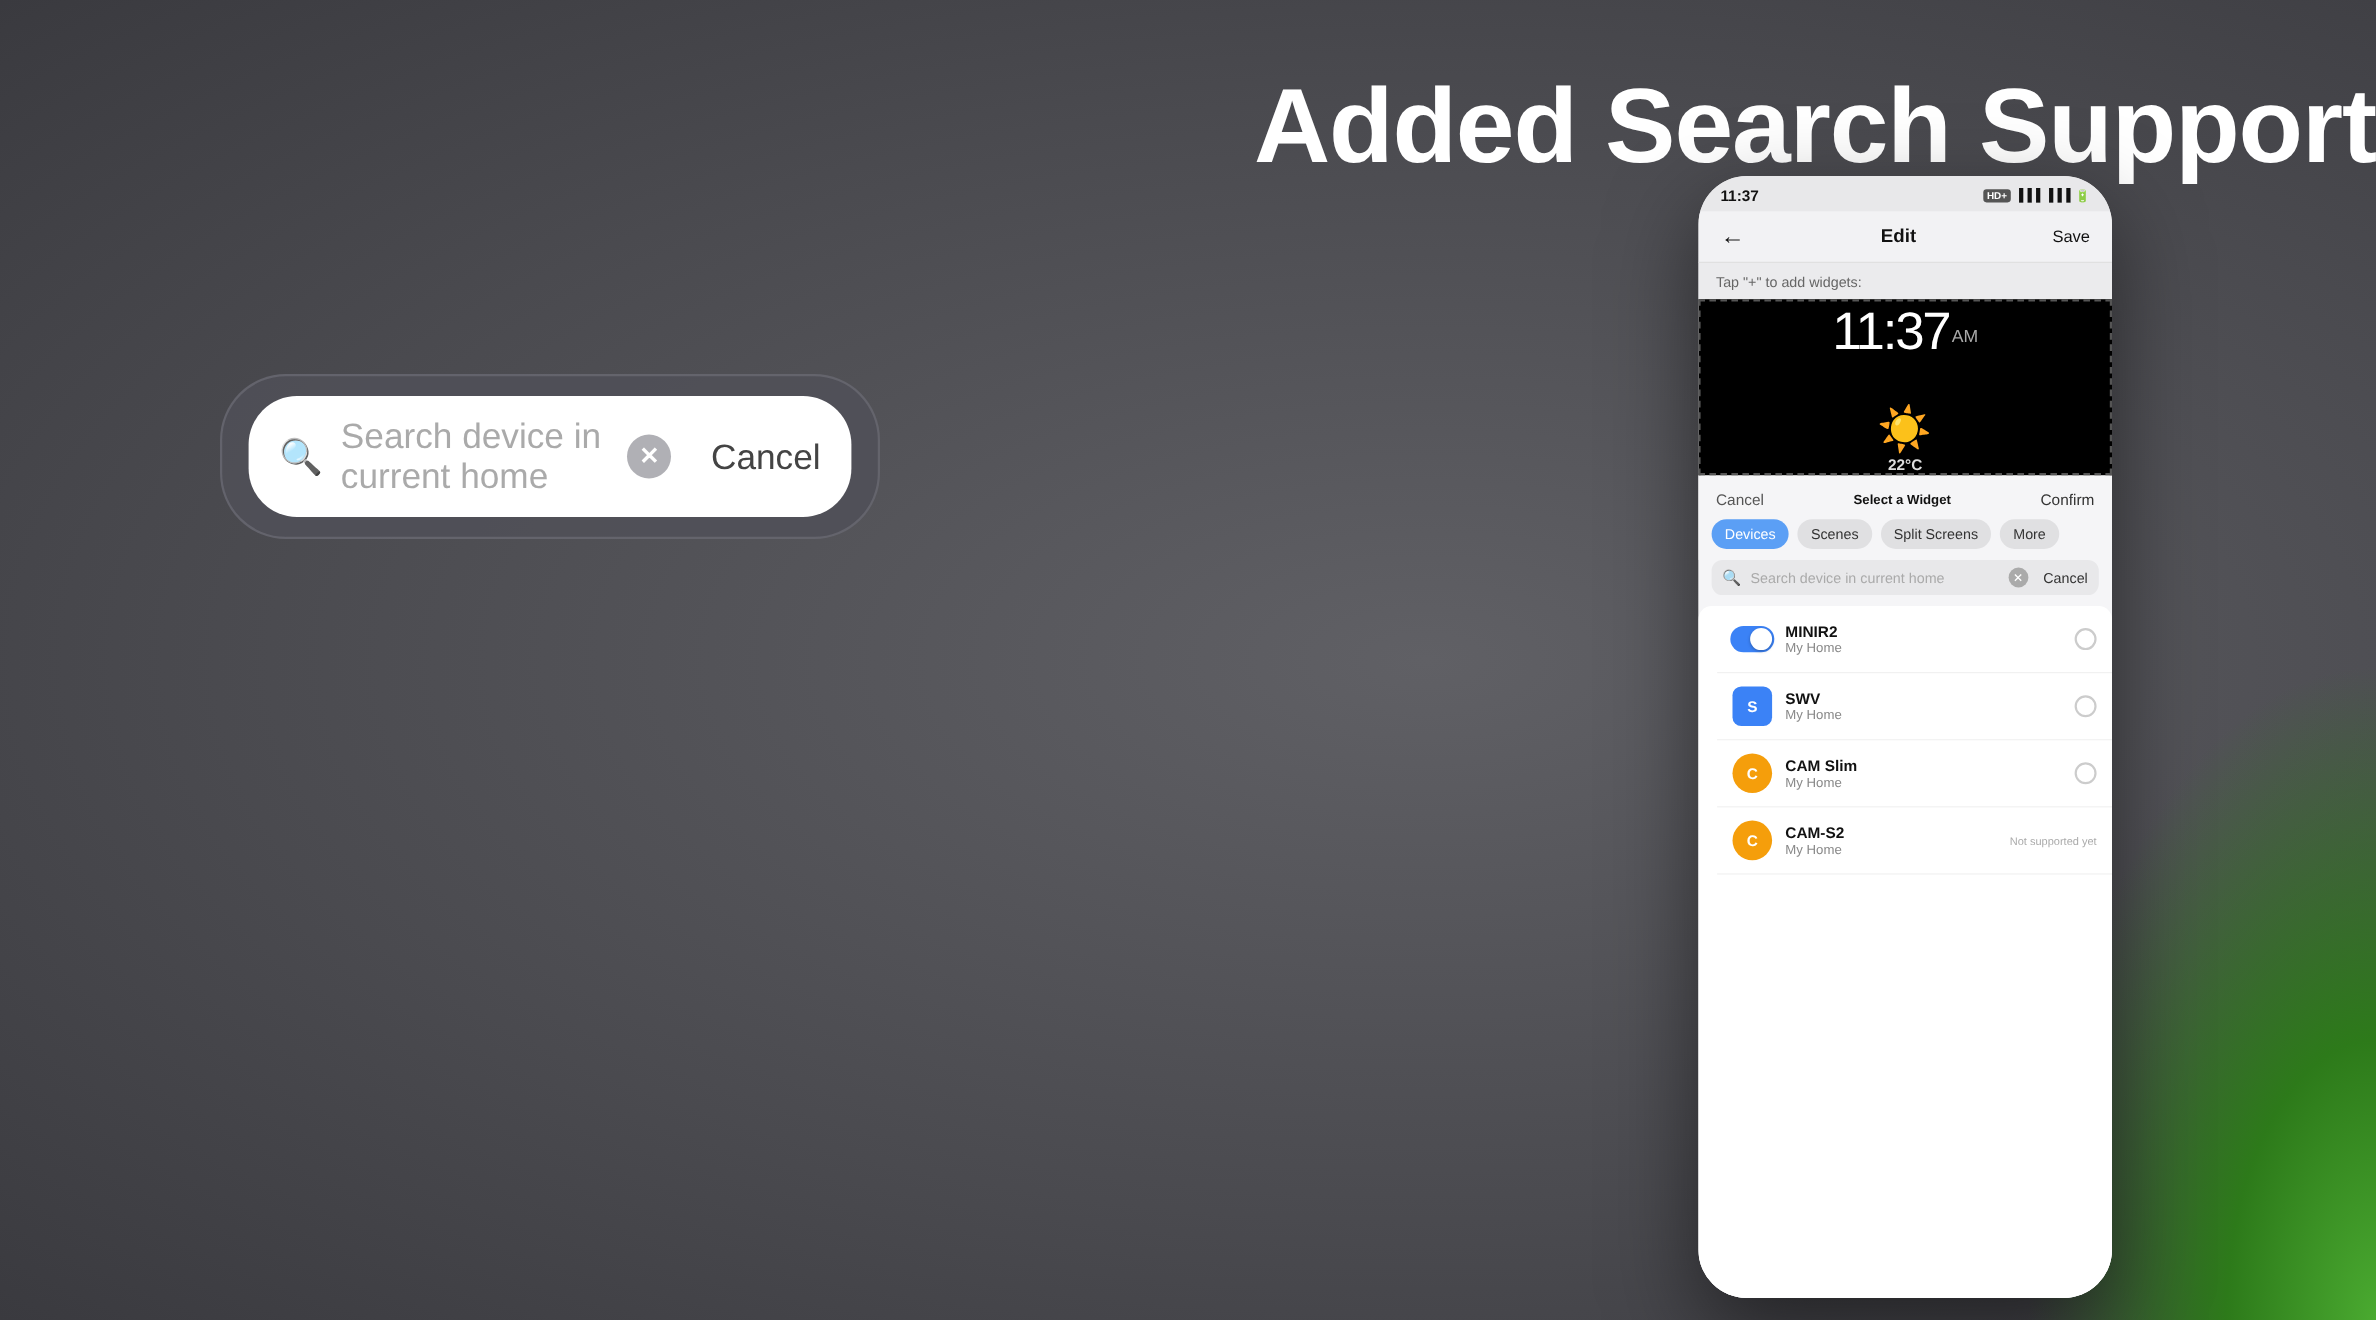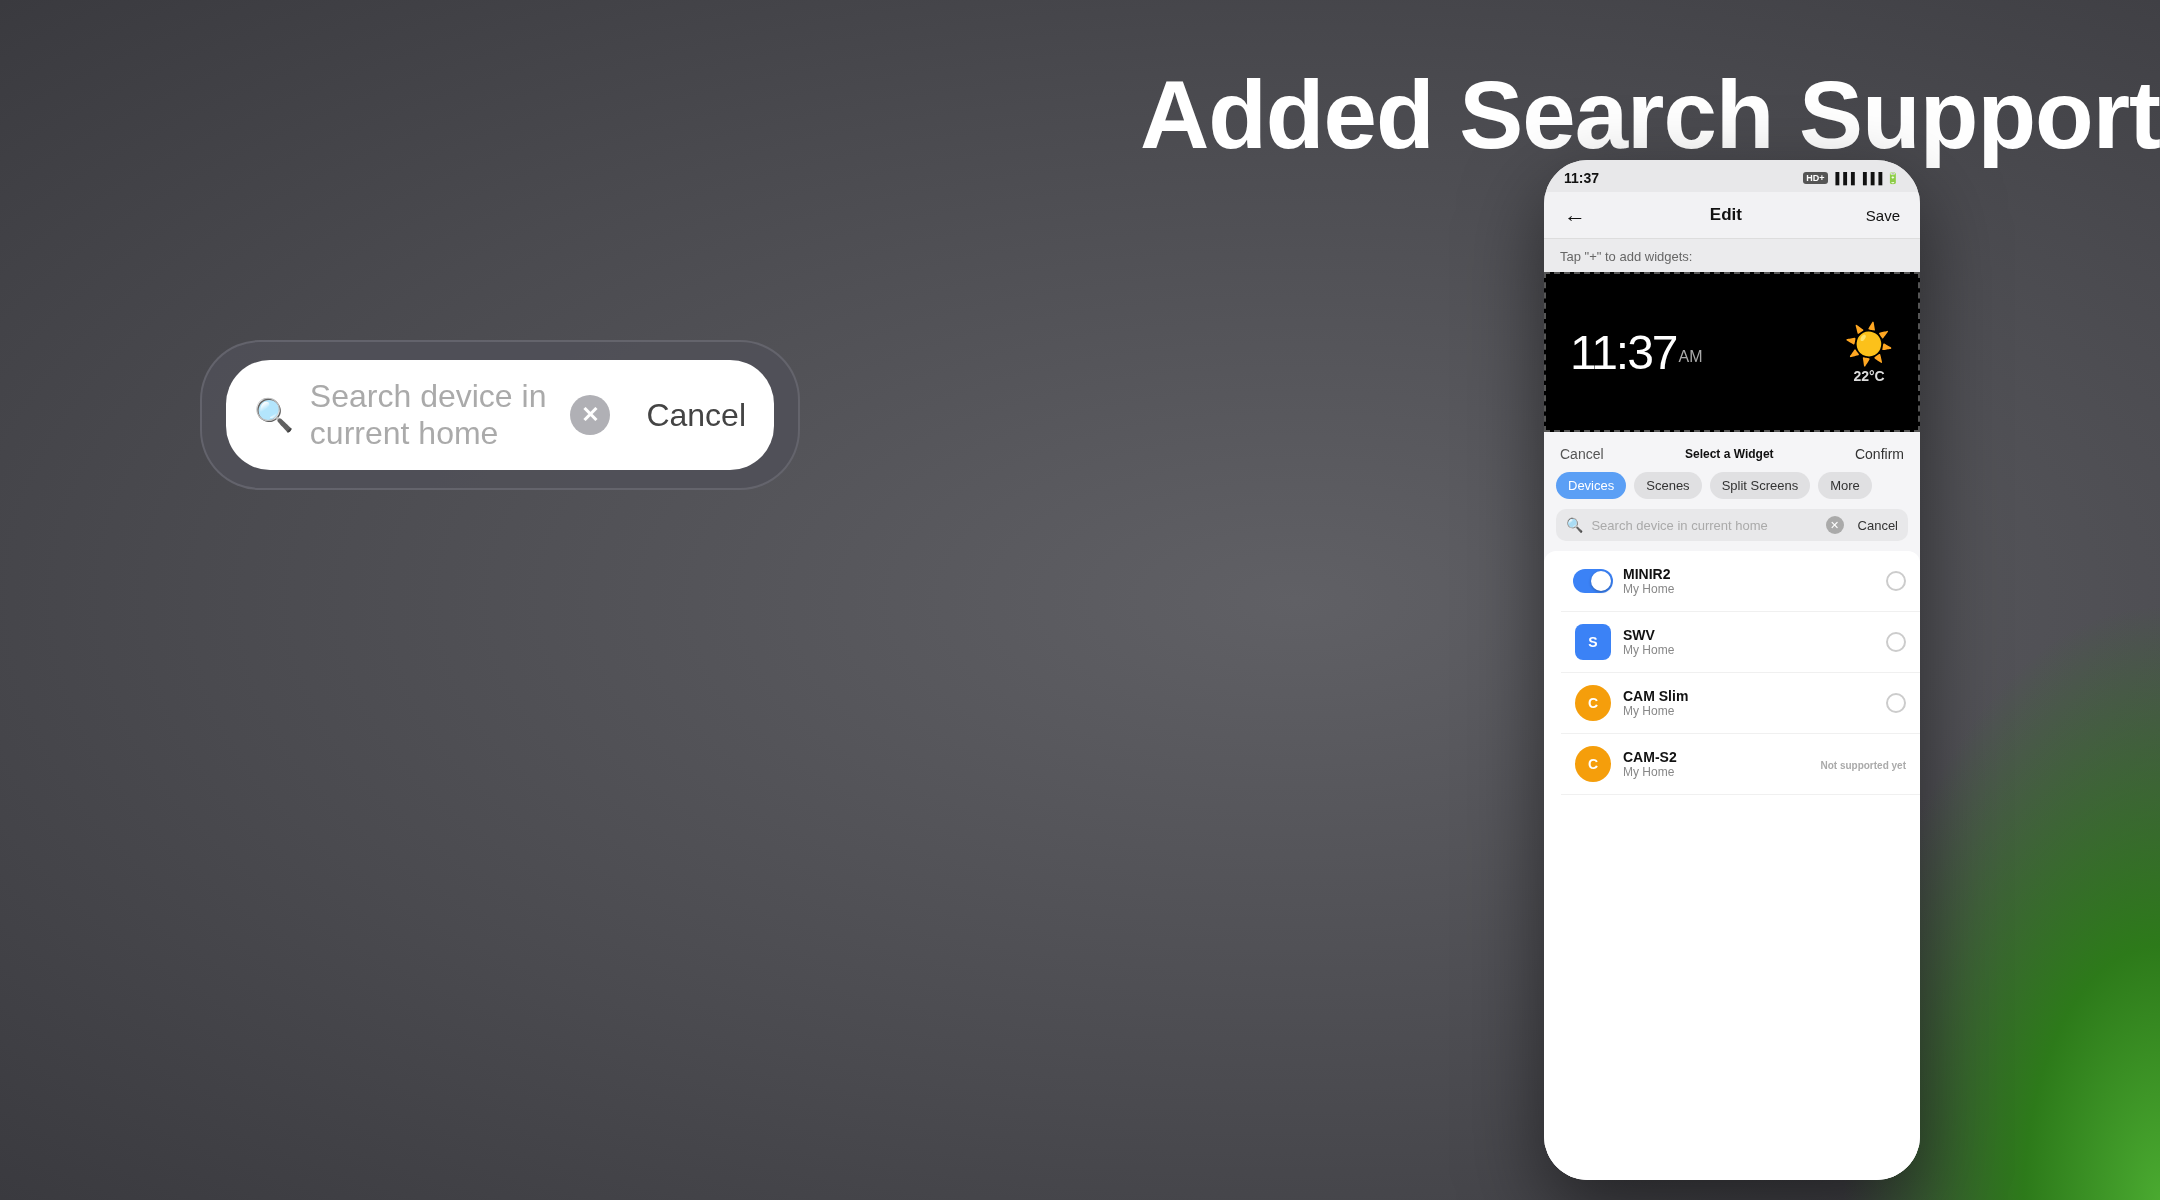--- a/index.html
+++ b/index.html
@@ -201,20 +201,21 @@
     .clock-widget {
       background: #000000;
       margin: 0;
       height: 160px;
       display: flex;
       align-items: center;
       justify-content: space-between;
       padding: 0 24px;
       position: relative;
       border: 2px dashed #555;
+      flex-direction: column;
     }
 
     .clock-time {
       font-size: 48px;
       font-weight: 300;
       color: #ffffff;
       letter-spacing: -2px;
     }
 
     .clock-ampm {
@@ -539,21 +540,21 @@
         </div>
 
         <div class="device-item">
           <div class="device-icon orange-circle">
             <span style="color:white; font-size:14px; font-weight:700;">C</span>
           </div>
           <div class="device-info">
             <div class="device-name">CAM-S2</div>
             <div class="device-home">My Home</div>
           </div>
-          <div style="text-align:right;font-weight:bold;">
+          <div style="text-align:right;">
             <span class="device-not-supported">Not supported yet</span>
           </div>
         </div>
 
       </div>
     </div>
   </div>
 
 </div>
 

